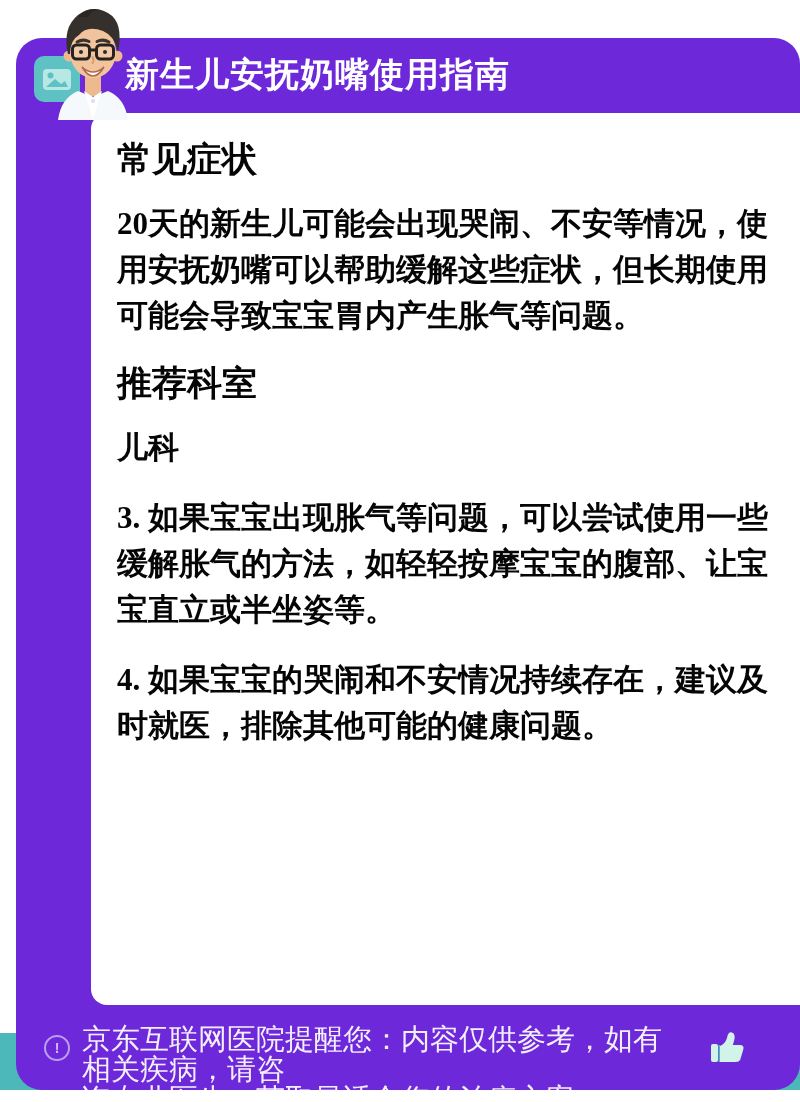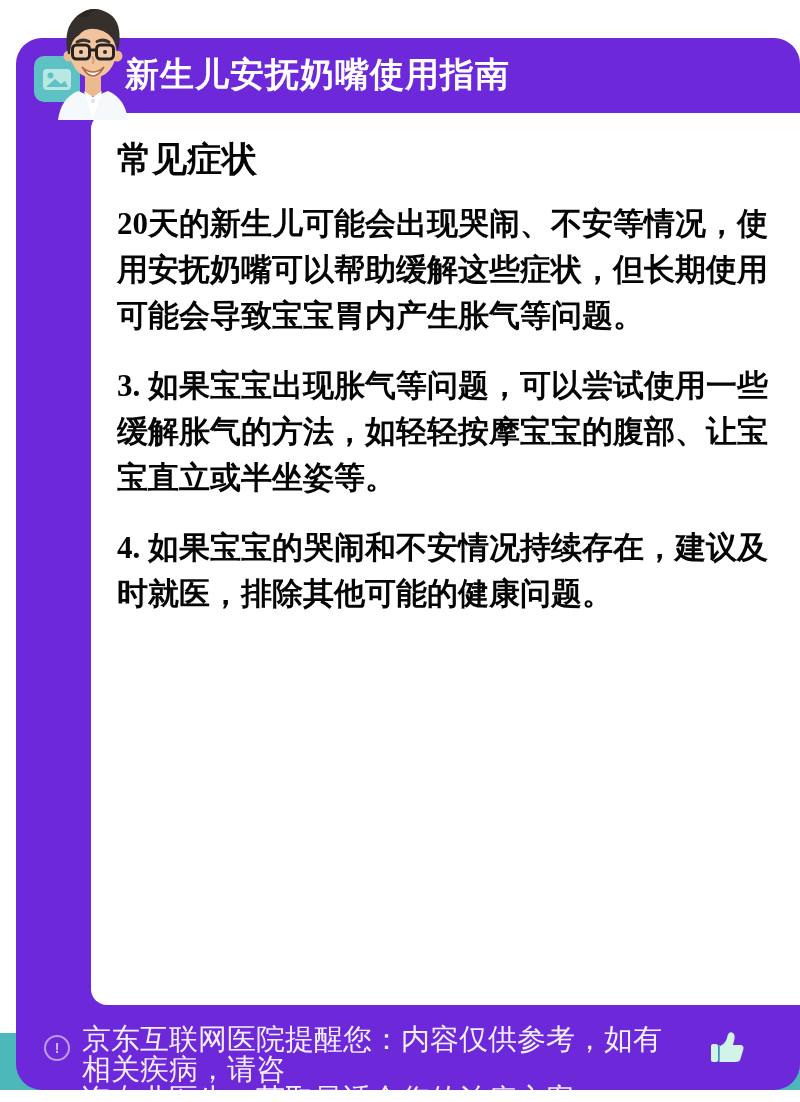--- a/index.html
+++ b/index.html
@@ -80,20 +80,22 @@
   </span>
 
   <div class="header-title" style="left:109px;top:14px;position:absolute;">新生儿安抚奶嘴使用指南</div>
 
   <div class="card" style="left:28px;top:75px;">
     <h2>常见症状</h2>
     <p>20天的新生儿可能会出现哭闹、不安等情况，使
 用安抚奶嘴可以帮助缓解这些症状，但长期使用
 可能会导致宝宝胃内产生胀气等问题。</p>
 
+    <h2>推荐科室</h2>
+    <p>儿科</p>
 
     <p>3. 如果宝宝出现胀气等问题，可以尝试使用一些
 缓解胀气的方法，如轻轻按摩宝宝的腹部、让宝
 宝直立或半坐姿等。</p>
     <p>4. 如果宝宝的哭闹和不安情况持续存在，建议及
 时就医，排除其他可能的健康问题。</p>
   </div>
 </div>
 
 <span class="avatar">

